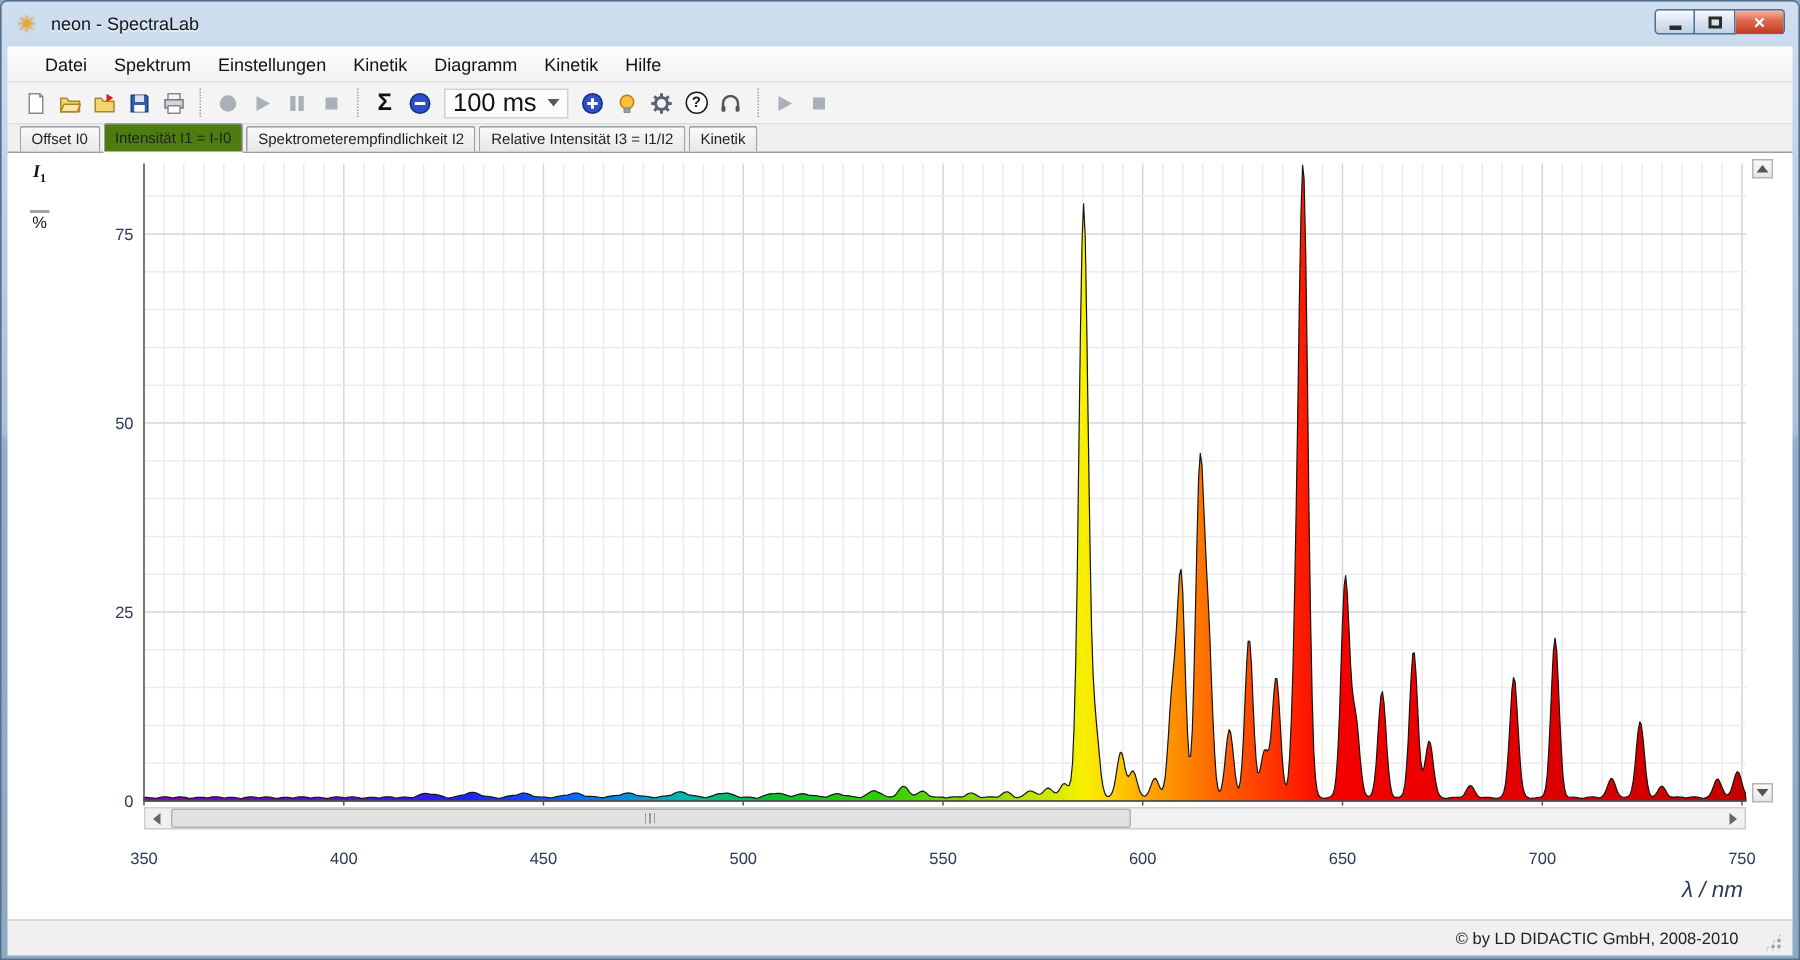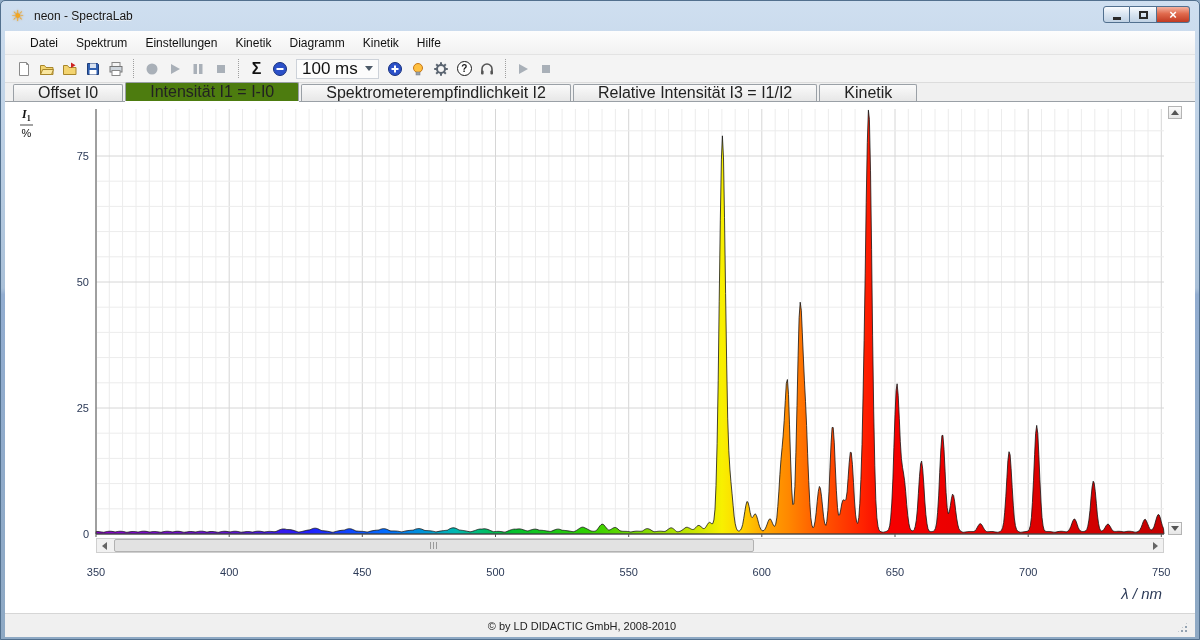--- a/index.html
+++ b/index.html
@@ -29,47 +29,47 @@
   
   .toolbar { position:absolute; left:4px; right:4px; top:54px; height:28px; background:#f4f4f4; border-bottom:1px solid #dcdcdc; display:flex; align-items:center; padding-left:7px; }
   .tsep { width:1px; height:19px; border-left:1px dotted #9f9f9f; margin:0 6px; }
   .tbtn { width:23px; height:23px; display:flex; align-items:center; justify-content:center; }
   .sigma { font-size:16px; font-weight:bold; color:#111; }
   .combo { display:flex; align-items:center; height:20px; border:1px solid #cdd2d9; background:#fcfcfc; padding:0 5px; font-size:17px; color:#111; margin:0 5px; }
   .caret-down { width:0; height:0; border-left:4px solid transparent; border-right:4px solid transparent; border-top:5px solid #4d5a68; margin-left:7px; }
   .help-circle { width:15px; height:15px; border:1.5px solid #1a1a1a; border-radius:50%; background:#fff; display:flex; align-items:center; justify-content:center; font-size:10px; font-weight:bold; color:#1a1a1a; }
   
   .tabbar { position:absolute; left:4px; right:4px; top:82px; height:19px; background:#f0f0f0; border-bottom:1px solid #9aa0a6; display:flex; align-items:flex-end; padding-left:8px; }
-  .tab { height:17px; display:flex; align-items:center; padding:0 24px; font-size:16px; color:#222; background:linear-gradient(#fafafa,#e7e7e7); border:1px solid #9aa0a6; border-bottom:none; margin-right:2px; border-radius:2px 2px 0 0; white-space:nowrap; position:relative; }
+  .tab { height:17px; display:flex; align-items:center; padding:0 7px; font-size:10px; color:#222; background:linear-gradient(#fafafa,#e7e7e7); border:1px solid #9aa0a6; border-bottom:none; margin-right:2px; border-radius:2px 2px 0 0; white-space:nowrap; position:relative; }
   .tab.active { background:#4d7c0f; height:19px; z-index:2; box-shadow:0 1px 0 #fff; }
   
   .chart { position:absolute; left:4px; right:4px; top:101px; height:511px; background:#fff; }
   #plot { position:absolute; left:0; top:0; }
   #plot text { font-family:"Liberation Sans",sans-serif; font-size:11px; fill:#2c3a57; }
   .yfrac { position:absolute; left:15px; top:5px; text-align:center; color:#111; }
-  .yfrac .num { display:block; font-family:"Liberation Serif",serif; font-style:italic; font-size:12px; border-bottom:2px solid #a3a3a3; padding:0 2px 1px;font-weight:bold; }
+  .yfrac .num { display:block; font-family:"Liberation Serif",serif; font-style:italic; font-size:12px; border-bottom:2px solid #a3a3a3; padding:0 2px 17px;font-weight:bold; }
   .yfrac sub { font-size:8px; font-style:normal; }
   .yfrac .den { display:block; font-size:11px; padding-top:1px; }
   .xtitle { position:absolute; right:33px; top:483px; font-size:15px; color:#2c3a57; font-style:italic; }
   .spin { position:absolute; left:1163px; width:14px; height:13px; border:1px solid #b4b4b4; background:linear-gradient(#fbfbfb,#e6e6e6); display:flex; align-items:center; justify-content:center; }
   .spin.up { top:4px; }
   .spin.down { top:420px; }
   .tri-up { width:0; height:0; border-left:4px solid transparent; border-right:4px solid transparent; border-bottom:5px solid #555; }
   .tri-down { width:0; height:0; border-left:4px solid transparent; border-right:4px solid transparent; border-top:5px solid #555; }
   
   .hscroll { position:absolute; left:91px; top:436px; width:1068px; height:15px; background:#f1f1f1; border:1px solid #cfcfcf; }
   .sb-btn { position:absolute; top:0; width:15px; height:13px; display:flex; align-items:center; justify-content:center; }
   .sb-btn.left { left:0; }
   .sb-btn.right { right:0; }
   .tri-left { width:0; height:0; border-top:4px solid transparent; border-bottom:4px solid transparent; border-right:5px solid #666; }
   .tri-right { width:0; height:0; border-top:4px solid transparent; border-bottom:4px solid transparent; border-left:5px solid #666; }
   .sb-thumb { position:absolute; left:17px; top:0; width:640px; height:13px; background:#e2e2e2; border:1px solid #b2b2b2; border-radius:2px; display:flex; align-items:center; justify-content:center; }
   .sb-grip { width:8px; height:7px; background:repeating-linear-gradient(90deg,#9a9a9a 0 1px,transparent 1px 3px); }
   
-  .statusbar { position:absolute; left:4px; right:4px; top:612px; height:24px; background:#f0f0f0; border-top:1px solid #d6d6d6; display:flex; align-items:center; justify-content:center; padding-right:36px; font-size:11px; color:#222; }
+  .statusbar { position:absolute; left:4px; right:4px; top:612px; height:24px; background:#f0f0f0; border-top:1px solid #d6d6d6; display:flex; align-items:center; justify-content:flex-end; padding-right:36px; font-size:11px; color:#222; }
   .grip-corner { position:absolute; right:6px; bottom:3px; width:13px; height:13px; background:radial-gradient(circle,#93a2b1 1px,transparent 1.4px); background-size:4px 4px; clip-path:polygon(100% 0,100% 100%,0 100%); }
 </style>
 </head>
 <body>
 
 <div class="frame">
 
   <div class="titlebar">
     <span class="app-icon">☀</span>
     <span class="title-text">neon - SpectraLab</span>

